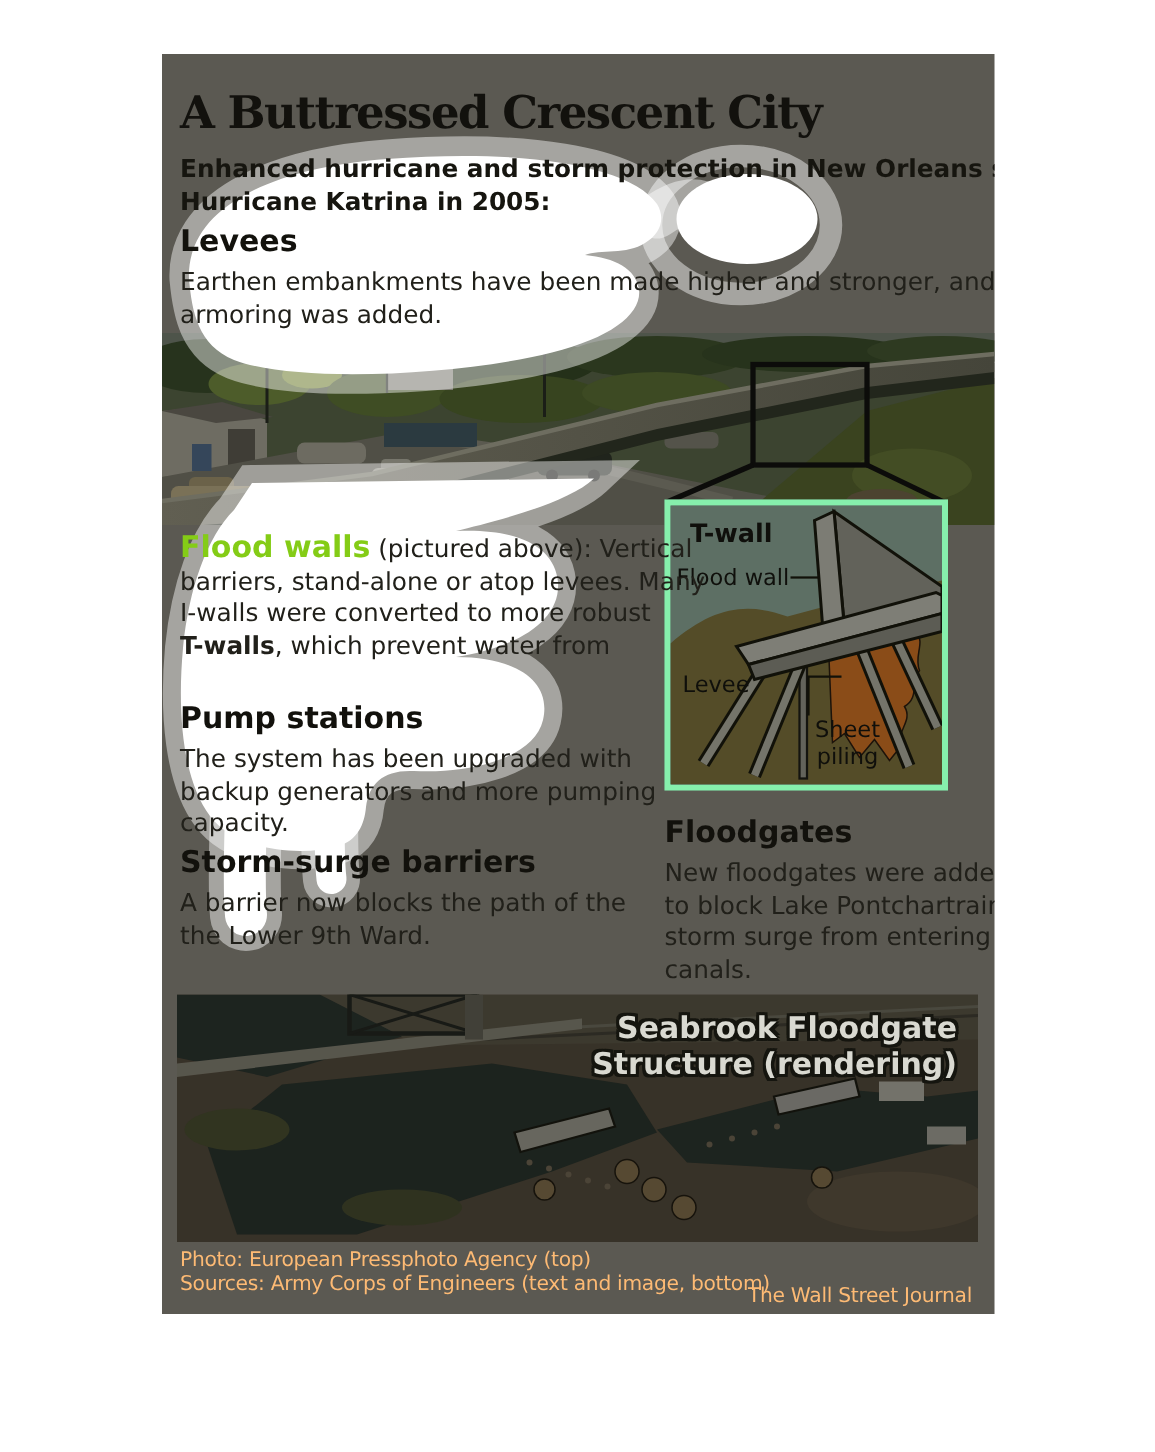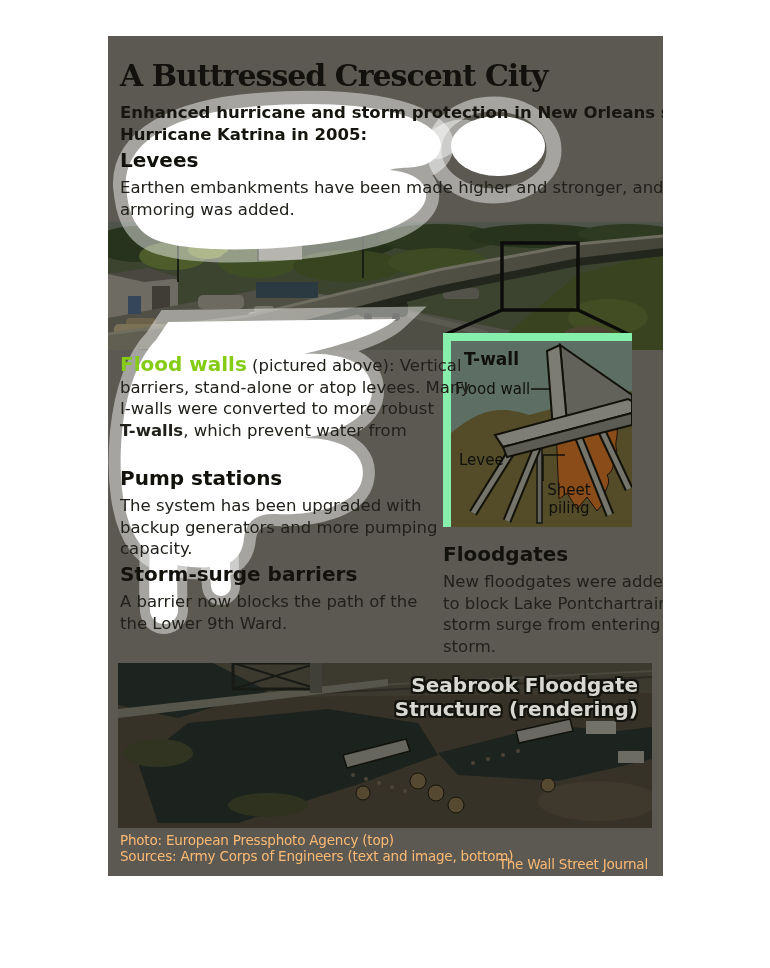--- a/index.html
+++ b/index.html
@@ -11,21 +11,21 @@
   .z1{z-index:1}.z2{z-index:2}.z3{z-index:3}.z4{z-index:4}.z5{z-index:5}
   .h1{font-family:"DejaVu Serif","Liberation Serif",serif;font-weight:bold;
       font-size:30px;letter-spacing:-1px;color:#12110d;white-space:nowrap;}
   .sub{font-weight:bold;font-size:16.5px;line-height:22px;color:#16150f;}
   .h2{font-weight:bold;font-size:20px;color:#12110c;white-space:nowrap;}
   .body-txt{font-size:16.5px;line-height:21.5px;color:#21201a;}
   .body-txt div{white-space:nowrap;}
   .sub div{white-space:nowrap;}
   .h2-inline{font-weight:bold;font-size:20px;color:#84cc16;}
   .bold-inline{font-weight:bold;}
-  .diagram-box{border:8px solid #86efac;box-sizing:border-box;background:#5d6f64;}
+  .diagram-box{border:4px solid #86efac;box-sizing:border-box;background:#5d6f64;}
   svg text{font-family:"DejaVu Sans",sans-serif;fill:#0f0f0b;}
   .render-label{font-weight:bold;font-size:20px;line-height:24px;text-align:right;
       color:#d9d9d1;white-space:nowrap;
       text-shadow:-2px -2px 0 #15150f,2px -2px 0 #15150f,-2px 2px 0 #15150f,
                    2px 2px 0 #15150f,0 2px 0 #15150f,0 -2px 0 #15150f,
                    2px 0 0 #15150f,-2px 0 0 #15150f;}
   .credit{font-size:13.5px;letter-spacing:-0.2px;color:#fdba74;line-height:16px;white-space:nowrap;}
 </style>
 </head>
 <body>
@@ -173,21 +173,21 @@
       <text x="118" y="154" font-size="15" text-anchor="middle">Sheet</text>
       <text x="118" y="172" font-size="15" text-anchor="middle">piling</text>
     </svg>
   </div>
 
   <div class="abs z5 h2" style="left:335px;top:506px;">Floodgates</div>
   <div class="abs z5 body-txt" style="left:335px;top:535px;">
     <div>New floodgates were added</div>
     <div>to block Lake Pontchartrain</div>
     <div>storm surge from entering</div>
-    <div>storm.</div>
+    <div>canals.</div>
   </div>
 
   <div class="abs z1" style="left:10px;top:627px;width:534px;height:165px;">
     <svg width="534" height="165" viewBox="0 0 534 165">
       <rect width="534" height="165" fill="#443d31"></rect>
       <polygon points="95,0 534,0 534,30 160,34" fill="#4a4639"></polygon>
       <line x1="180" y1="26" x2="534" y2="8" stroke="#5a584c" stroke-width="2"></line>
       <line x1="180" y1="31" x2="534" y2="14" stroke="#36342b" stroke-width="2"></line>
       <polygon points="0,0 95,0 150,28 60,55 0,42" fill="#242c27"></polygon>
       <polygon points="70,60 210,46 300,60 320,92 250,118 120,160 40,160 20,100" fill="#232b25"></polygon>

